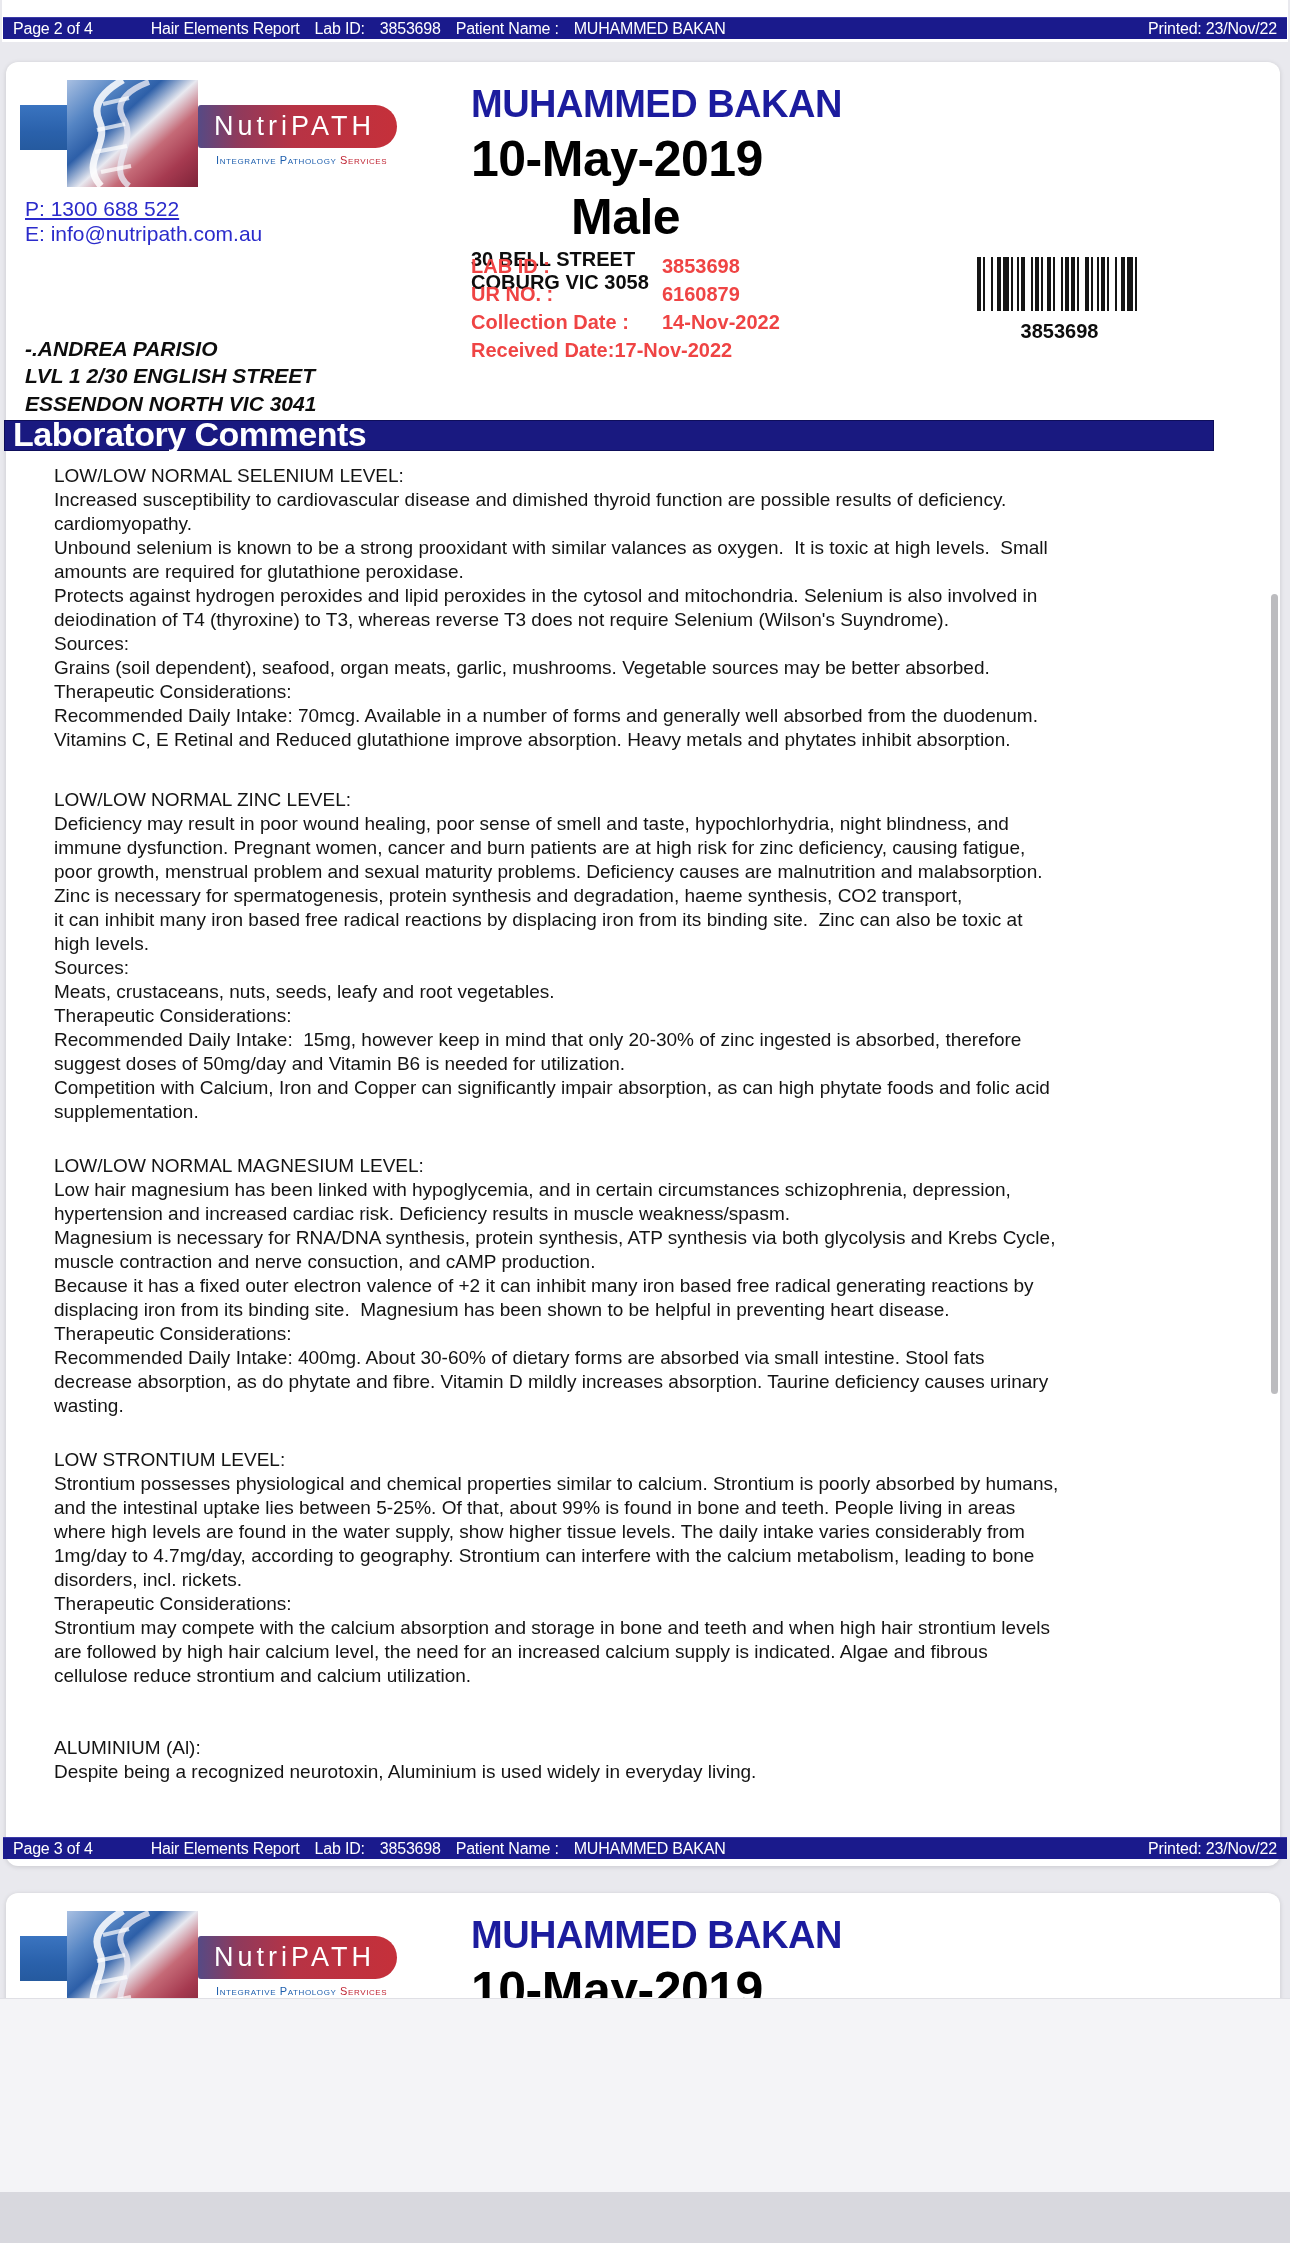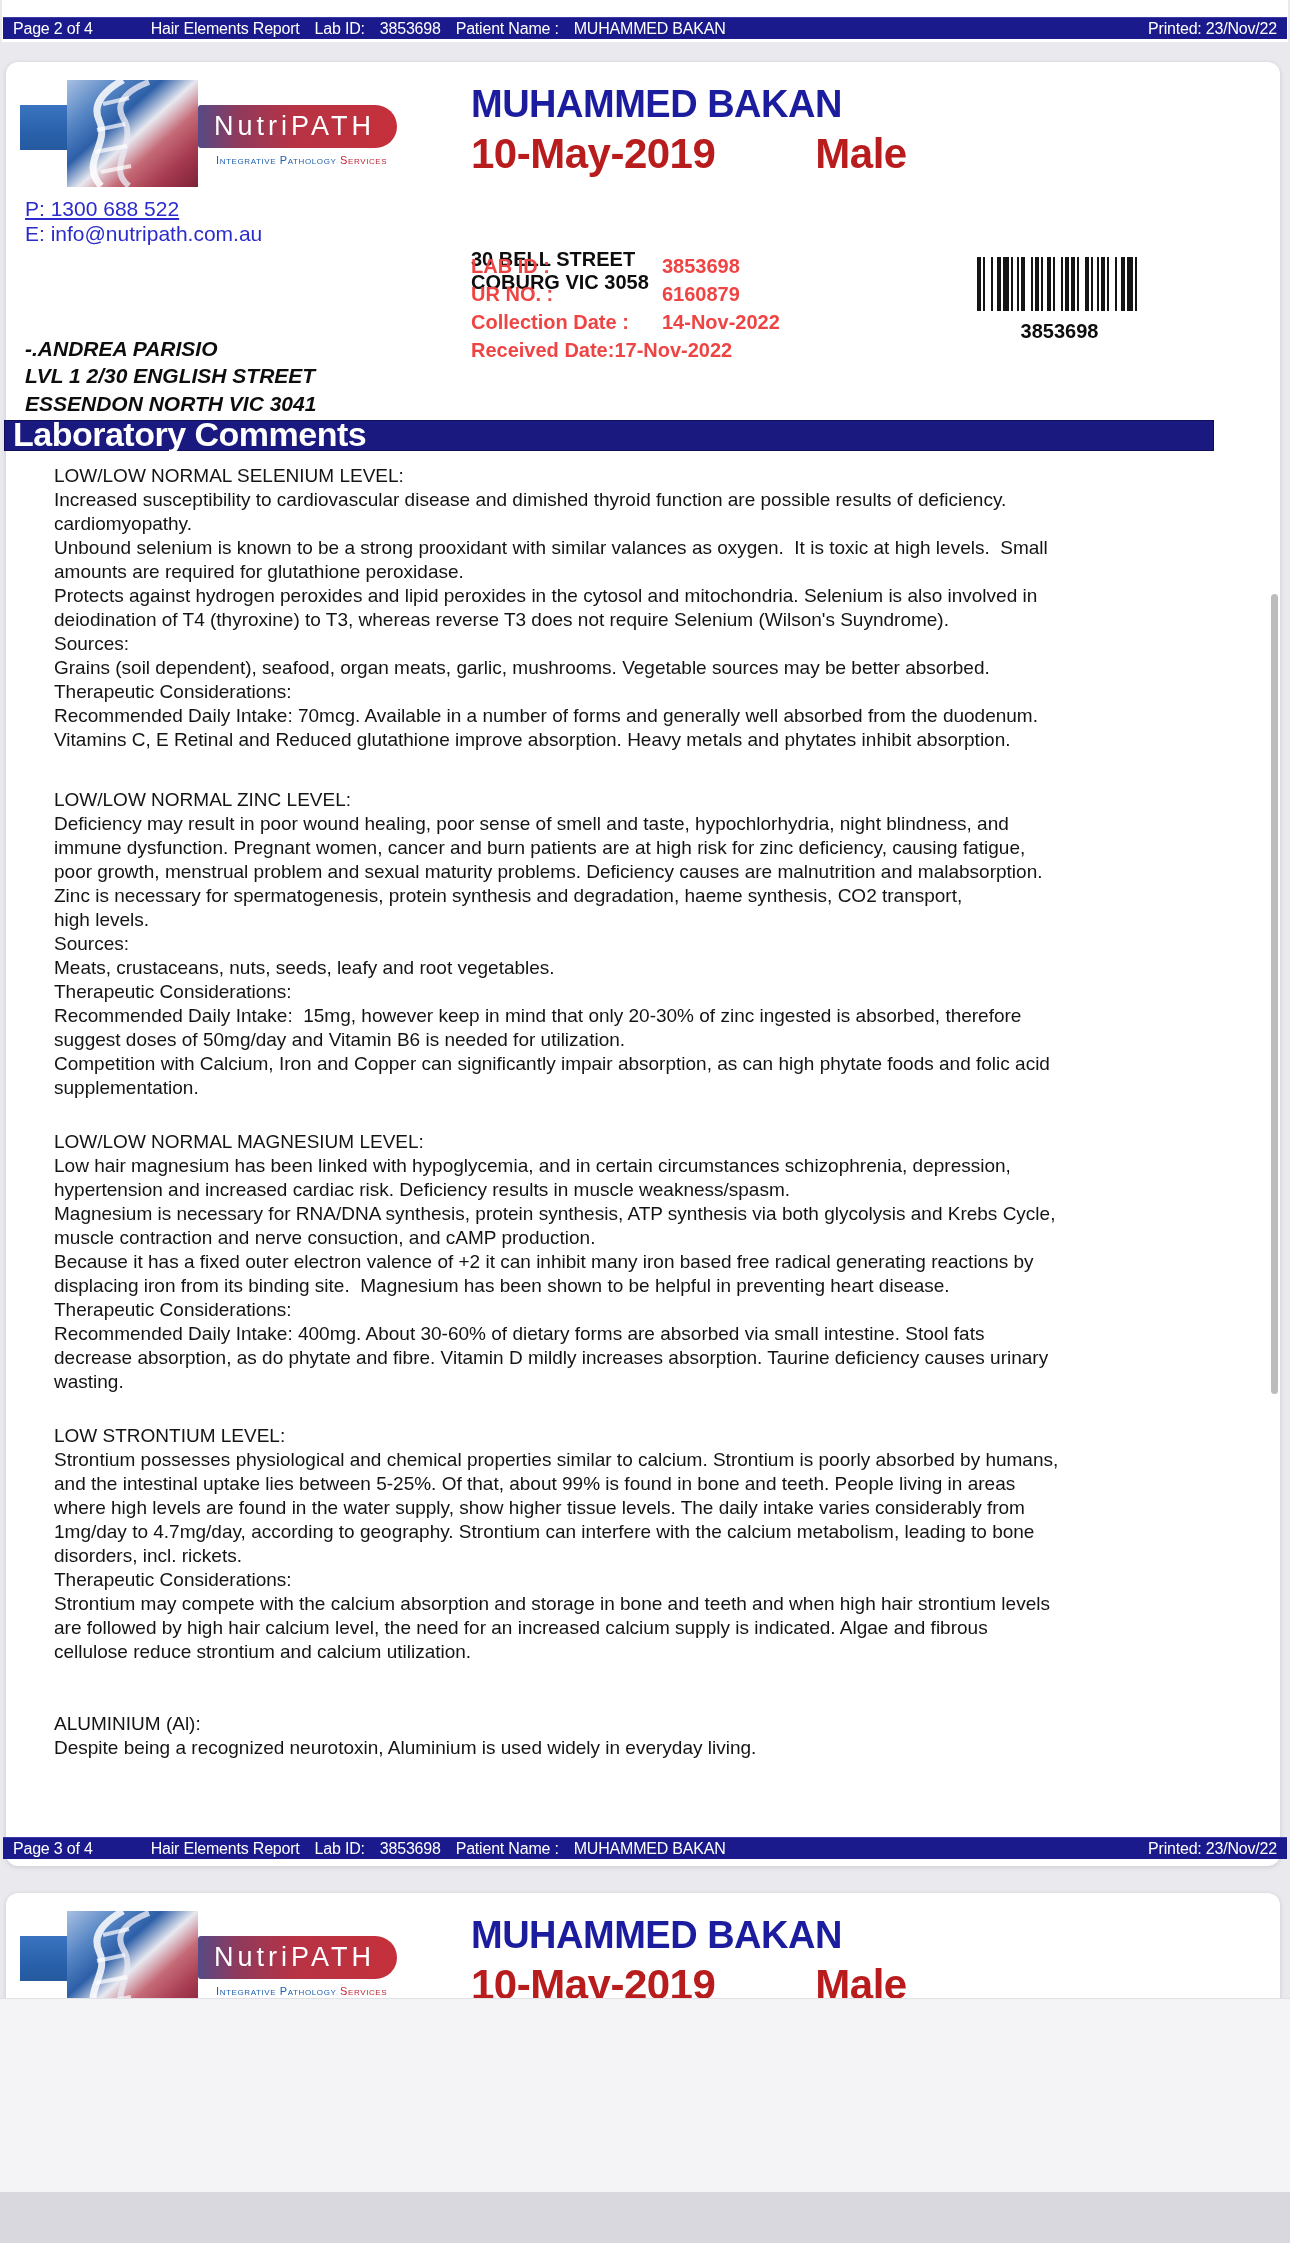--- a/index.html
+++ b/index.html
@@ -24,21 +24,21 @@
   .logo-banner{position:absolute;width:199px;height:43px;border-radius:3px 22px 22px 3px;
      background:linear-gradient(90deg,#564a85 0%,#8f3a5c 20%,#b73345 48%,#c5303a 100%);
      display:flex;align-items:center;box-sizing:border-box;padding-left:16px;}
   .logo-banner span{color:#ffffff;font-size:27px;font-weight:500;letter-spacing:4px;}
   .tagline{position:absolute;font-size:11px;font-weight:400;letter-spacing:0.6px;font-variant:small-caps;white-space:pre;margin-left:12px;}
   .tagline .blue{color:#1e5fae;} .tagline .red{color:#c02534;}
   
   .contact{position:absolute;color:#2b2bcb;font-size:21px;line-height:25px;white-space:pre;}
   .pract{position:absolute;color:#0d0d0d;font-size:21px;font-weight:700;line-height:27.5px;white-space:pre;}
   .pt-name{position:absolute;color:#1c1c9e;font-size:38px;font-weight:700;white-space:pre;letter-spacing:-0.5px;}
-  .pt-daterow{position:absolute;color:#b91c1c;font-size:42px;font-weight:700;display:flex;white-space:pre;letter-spacing:-0.5px;}
+  .pt-daterow{position:absolute;color:#000000;font-size:50px;font-weight:700;display:flex;white-space:pre;letter-spacing:-0.5px;flex-direction:column;}
   .pt-daterow .sex{margin-left:100px;}
   .pt-addr{position:absolute;color:#0d0d0d;font-size:20px;font-weight:700;line-height:23px;white-space:pre;}
   .labgrid{position:absolute;display:grid;grid-template-columns:191px auto;color:#ef4444;
      font-size:20px;font-weight:700;line-height:28px;white-space:pre;}
   .labgrid .full{grid-column:1 / span 2;}
   .barcode{position:absolute;width:165px;height:54px;background:#ffffff;}
   .barcode span{position:absolute;top:0;height:100%;background:#151515;display:block;}
   .barcode-num{position:absolute;width:165px;text-align:center;color:#0d0d0d;font-size:20px;font-weight:700;}
   
   .lc-bar{position:absolute;left:4px;top:420px;width:1210px;height:31px;background:#191980;
@@ -167,20 +167,21 @@
         <div>Recommended Daily Intake: 70mcg. Available in a number of forms and generally well absorbed from the duodenum.</div>
         <div>Vitamins C, E Retinal and Reduced glutathione improve absorption. Heavy metals and phytates inhibit absorption.</div>
       </div>
     <div class="sec">
 
     <div>LOW/LOW NORMAL ZINC LEVEL:</div>
         <div>Deficiency may result in poor wound healing, poor sense of smell and taste, hypochlorhydria, night blindness, and</div>
         <div>immune dysfunction. Pregnant women, cancer and burn patients are at high risk for zinc deficiency, causing fatigue,</div>
         <div>poor growth, menstrual problem and sexual maturity problems. Deficiency causes are malnutrition and malabsorption.</div>
         <div>Zinc is necessary for spermatogenesis, protein synthesis and degradation, haeme synthesis, CO2 transport,</div>
+        <div>it can inhibit many iron based free radical reactions by displacing iron from its binding site.  Zinc can also be toxic at</div>
         <div>high levels.</div>
         <div>Sources:</div>
         <div>Meats, crustaceans, nuts, seeds, leafy and root vegetables.</div>
         <div>Therapeutic Considerations:</div>
         <div>Recommended Daily Intake:  15mg, however keep in mind that only 20-30% of zinc ingested is absorbed, therefore</div>
         <div>suggest doses of 50mg/day and Vitamin B6 is needed for utilization.</div>
         <div>Competition with Calcium, Iron and Copper can significantly impair absorption, as can high phytate foods and folic acid</div>
         <div>supplementation.</div>
       </div>
     <div class="sec">

